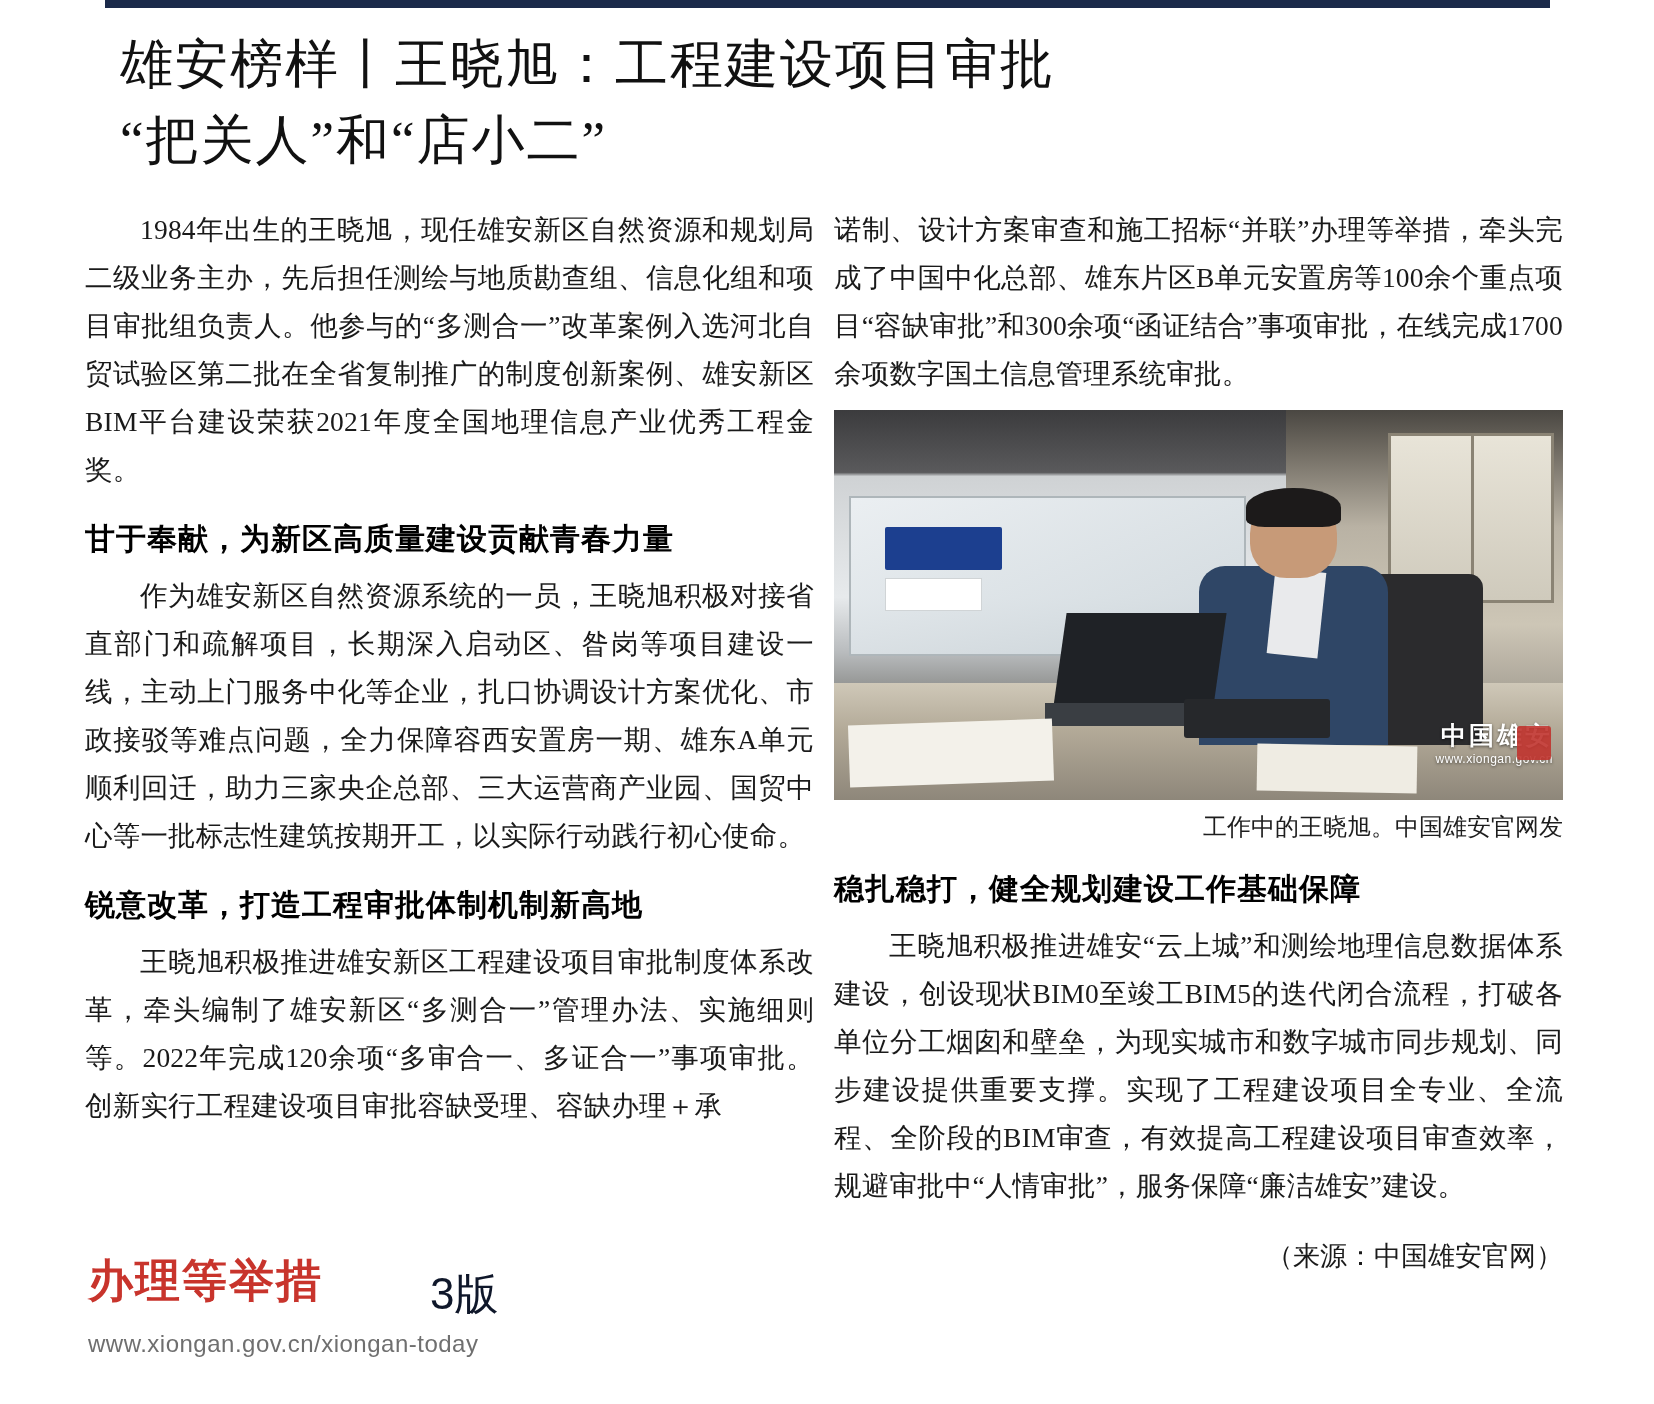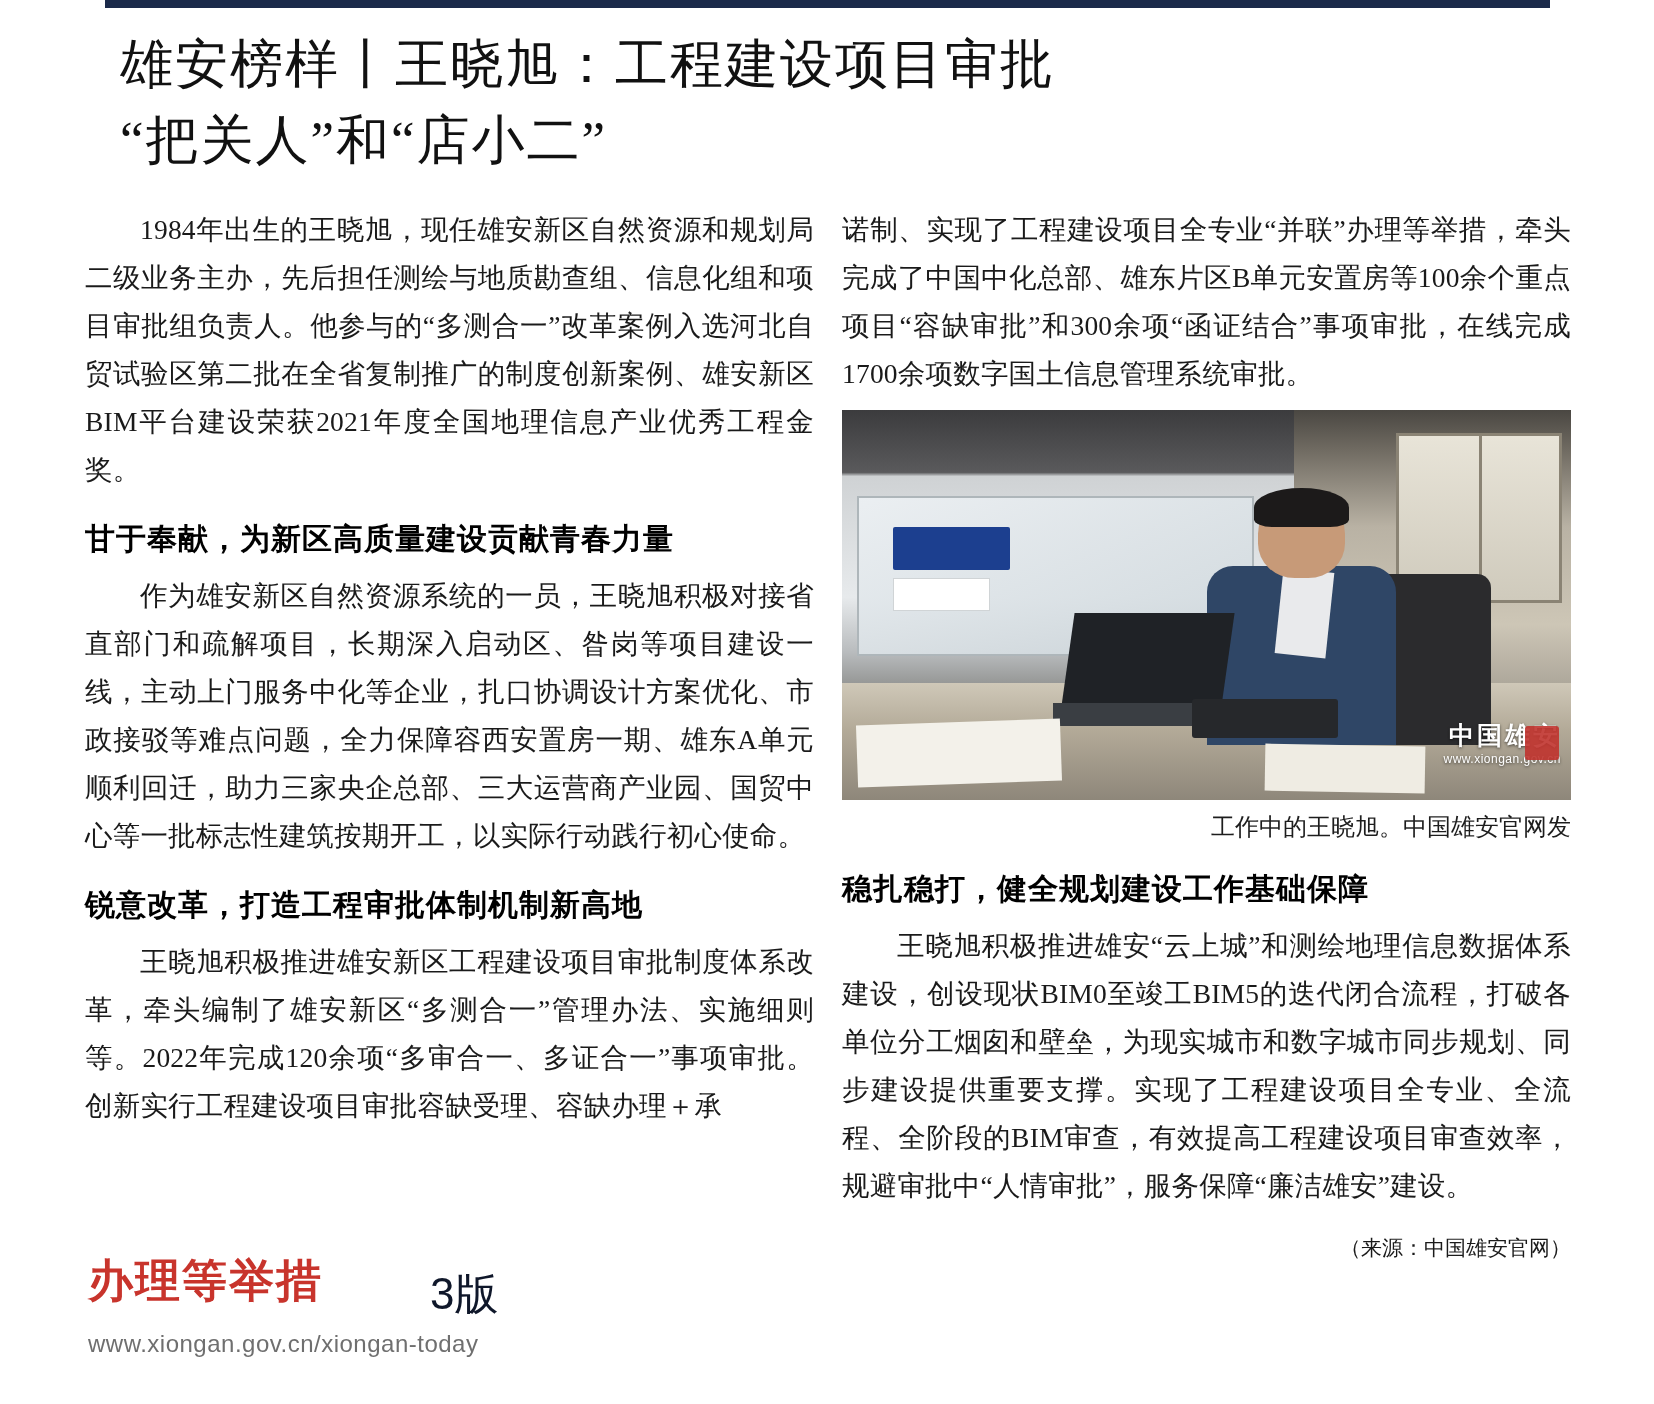--- a/index.html
+++ b/index.html
@@ -44,21 +44,21 @@
   }
   .headline .l2 {
     display: block;
   }
   .columns {
     position: absolute;
     left: 85px;
     top: 206px;
     width: 1490px;
     display: flex;
-    gap: 28px;
+    gap: 20px;
   }
   .col {
     width: 729px;
   }
   p.body {
     margin: 0 0 6px 0;
     font-size: 27.5px;
     line-height: 48px;
     text-align: justify;
     text-justify: inter-ideograph;
@@ -189,23 +189,23 @@
   }
   .caption {
     margin-top: 10px;
     text-align: right;
     font-size: 24px;
     line-height: 34px;
     color: #1d1d1d;
     font-family: "Liberation Serif", "DejaVu Serif", serif;
   }
   .source-line {
-    margin-top: 16px;
+    margin-top: 24px;
     text-align: right;
-    font-size: 21px;
+    font-size: 27px;
     line-height: 44px;
   }
   .footer {
     position: absolute;
     left: 88px;
     bottom: 58px;
     width: 700px;
     height: 90px;
   }
   .logo-cn {
@@ -248,21 +248,21 @@
 
     <div class="col">
       <p class="body">1984年出生的王晓旭，现任雄安新区自然资源和规划局二级业务主办，先后担任测绘与地质勘查组、信息化组和项目审批组负责人。他参与的“多测合一”改革案例入选河北自贸试验区第二批在全省复制推广的制度创新案例、雄安新区BIM平台建设荣获2021年度全国地理信息产业优秀工程金奖。</p>
       <h2 class="sub">甘于奉献，为新区高质量建设贡献青春力量</h2>
       <p class="body">作为雄安新区自然资源系统的一员，王晓旭积极对接省直部门和疏解项目，长期深入启动区、昝岗等项目建设一线，主动上门服务中化等企业，扎口协调设计方案优化、市政接驳等难点问题，全力保障容西安置房一期、雄东A单元顺利回迁，助力三家央企总部、三大运营商产业园、国贸中心等一批标志性建筑按期开工，以实际行动践行初心使命。</p>
       <h2 class="sub">锐意改革，打造工程审批体制机制新高地</h2>
       <p class="body">王晓旭积极推进雄安新区工程建设项目审批制度体系改革，牵头编制了雄安新区“多测合一”管理办法、实施细则等。2022年完成120余项“多审合一、多证合一”事项审批。创新实行工程建设项目审批容缺受理、容缺办理＋承</p>
     </div>
 
     <div class="col">
-      <p class="body noindent">诺制、实现了工程建设项目全专业“并联”办理等举措，牵头完成了中国中化总部、雄东片区B单元安置房等100余个重点项目“容缺审批”和300余项“函证结合”事项审批，在线完成1700余项数字国土信息管理系统审批。</p>
+      <p class="body noindent">诺制、设计方案审查和施工招标“并联”办理等举措，牵头完成了中国中化总部、雄东片区B单元安置房等100余个重点项目“容缺审批”和300余项“函证结合”事项审批，在线完成1700余项数字国土信息管理系统审批。</p>
 
       <div class="photo-wrap">
         <div class="photo">
           <div class="ph-wallL"></div>
           <div class="ph-glass"></div>
           <div class="ph-sign"></div>
           <div class="ph-sign2"></div>
           <div class="ph-wallR"></div>
           <div class="ph-window"></div>
           <div class="ph-shelfdocs"></div>

